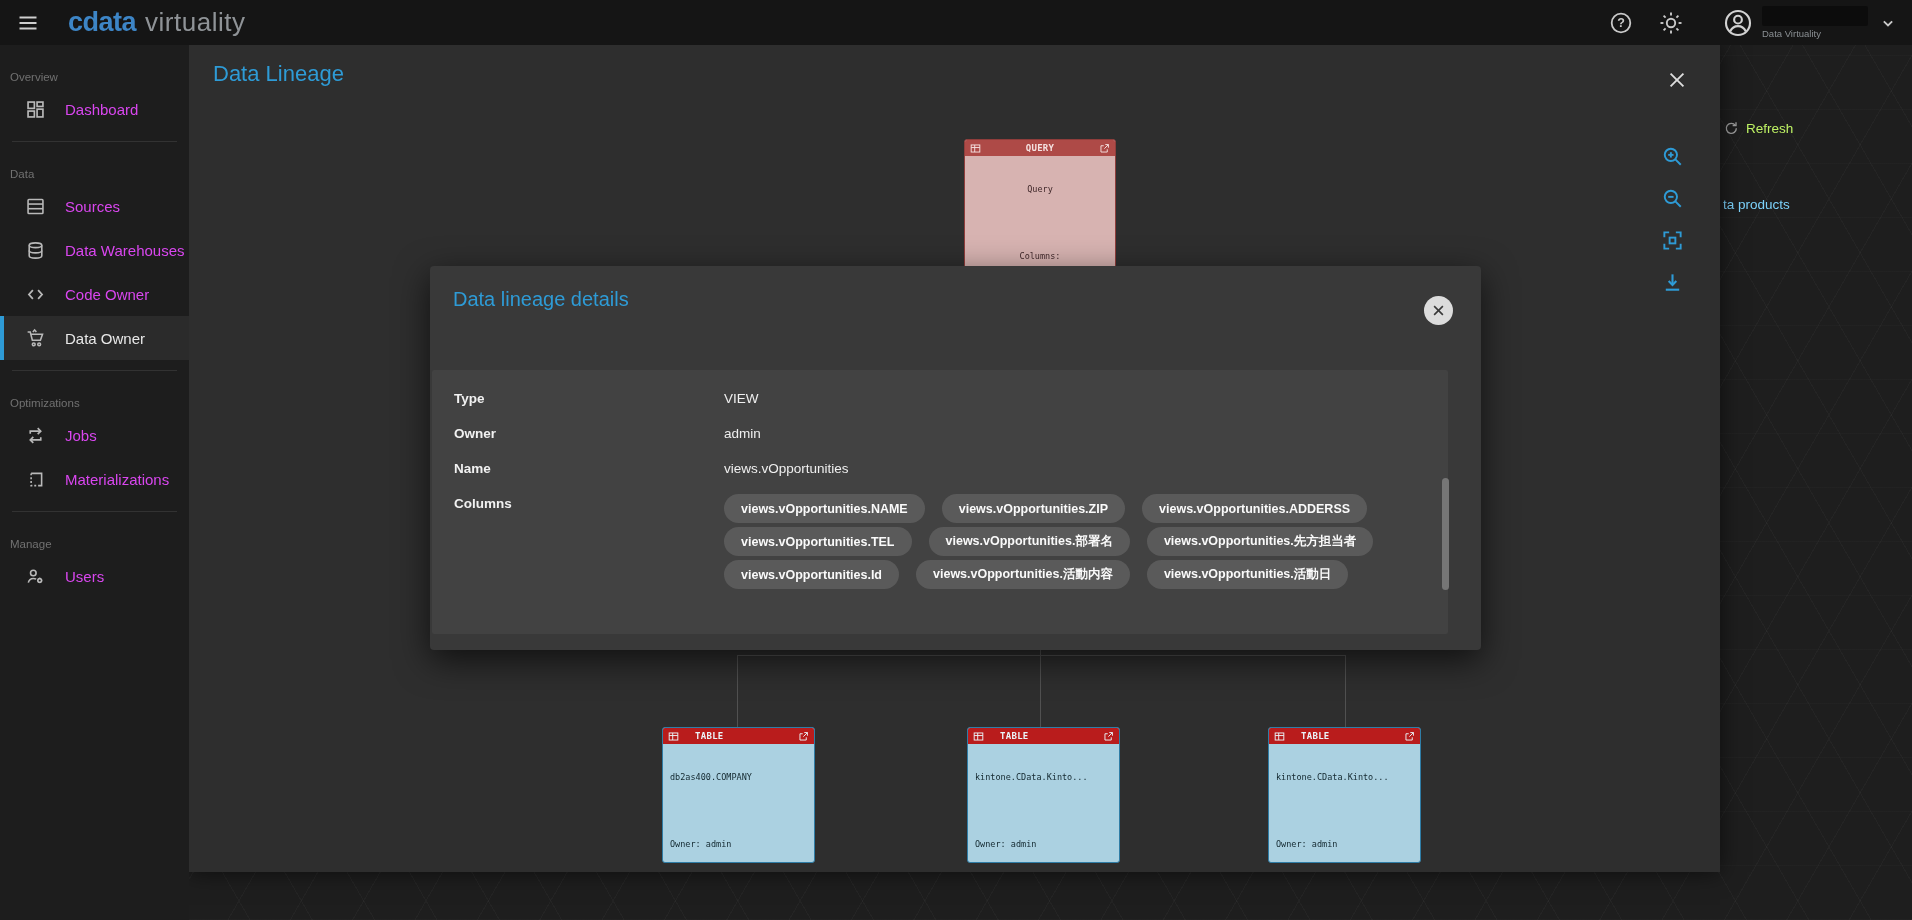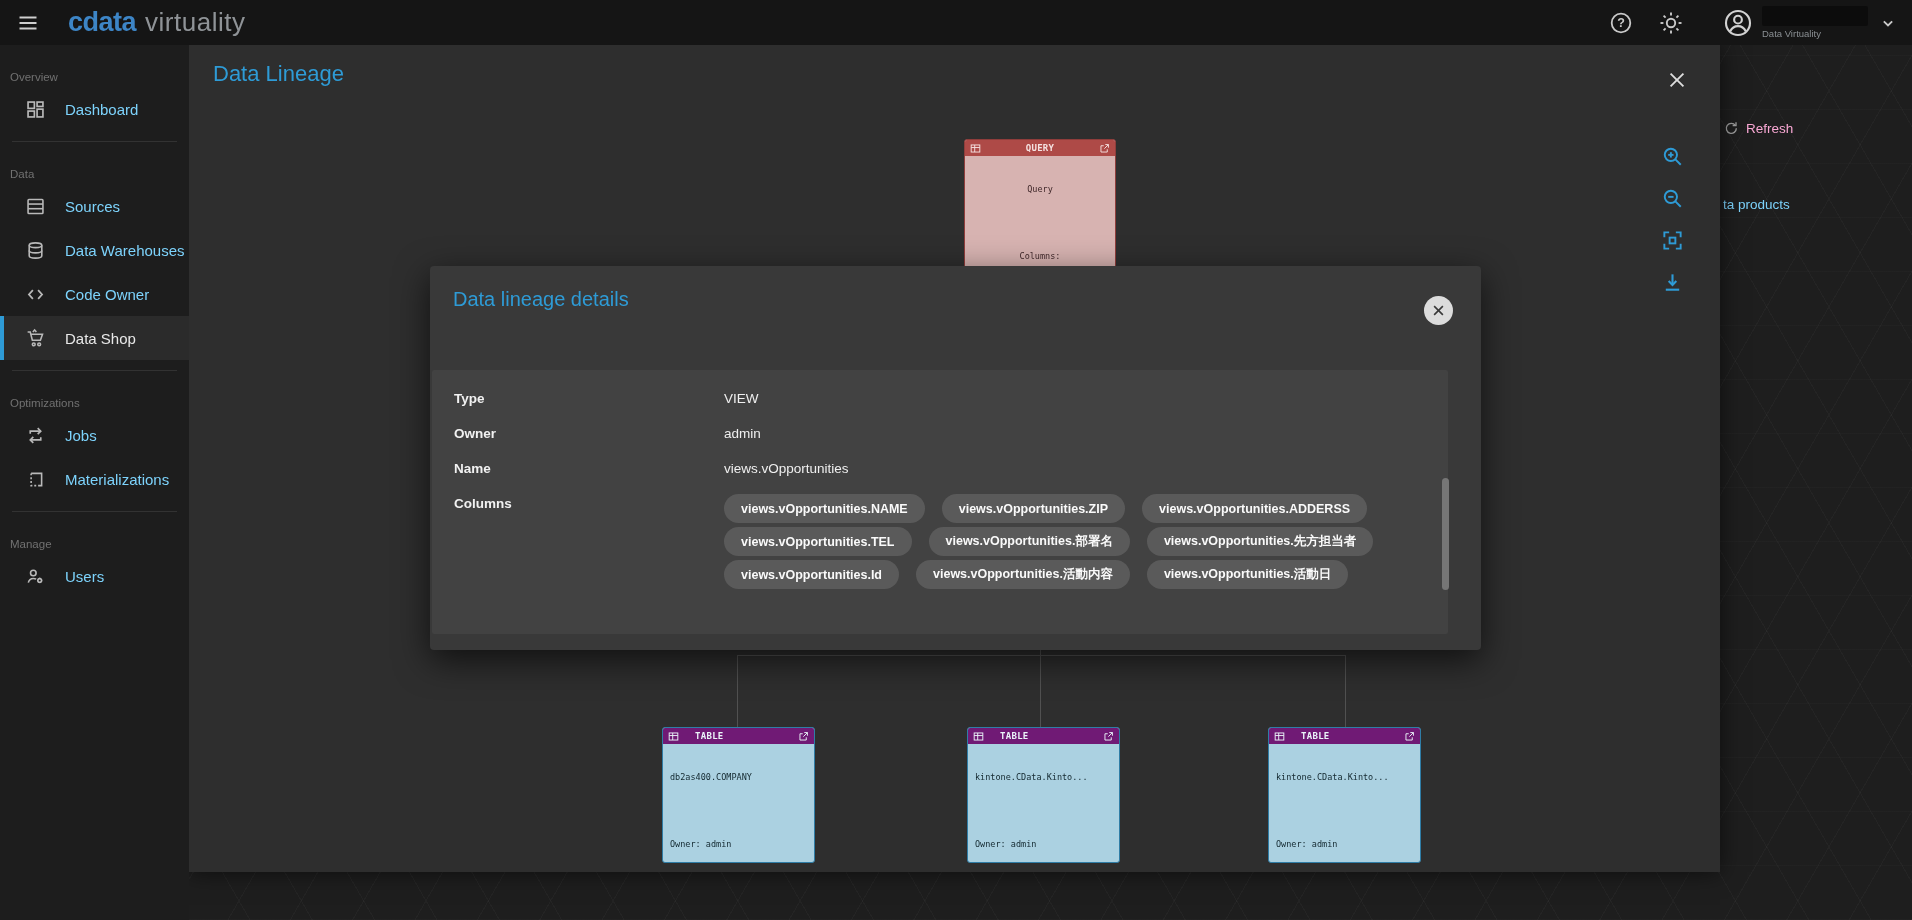--- a/index.html
+++ b/index.html
@@ -36,21 +36,21 @@
   .account { margin-left:9px; width:106px; display:flex; flex-direction:column; }
   .account-redacted { height:20px; border-radius:2px; background:#0c0c0c; }
   .account-label { margin-top:2px; font-size:9.5px; color:#8a8f93; }
   .chevron-btn { margin:0 14px 0 10px; width:20px; height:20px; color:#c9c9c9; }
 
   
   .sidebar { position:absolute; top:45px; left:0; bottom:0; width:189px; background:#1d1d1d; z-index:35; }
   .side-section-label { margin:26px 0 4px 10px; font-size:11.5px; color:#717171; }
   .side-item {
     height:44px; display:flex; align-items:center; padding-left:25px; gap:19px;
-    color:#7dd3fc; font-size:15px; cursor:pointer; position:relative;
+    color:#d946ef; font-size:15px; cursor:pointer; position:relative;
   }
   .side-item .s-icon { width:21px; height:21px; color:#b9b9b9; flex:none; }
   .side-item.active { background:#2b2b2b; color:#e8e8e8; }
   .side-item.active::before { content:""; position:absolute; left:0; top:0; bottom:0; width:4px; background:#2e9bd6; }
   .side-divider { height:1px; background:#323232; margin:10px 12px; }
 
   
   .overlay {
     position:absolute; left:189px; top:45px; width:1531px; height:827px;
     background:#2e2e2e; box-shadow:0 0 22px rgba(0,0,0,.6); z-index:10;
@@ -69,21 +69,21 @@
     font-family:"DejaVu Sans Mono", monospace; cursor:pointer;
   }
   .node-header { height:16px; display:flex; align-items:center; padding:0 5px; gap:4px; }
   .node-header .nh-title { flex:1; font-size:9px; font-weight:bold; letter-spacing:.3px; }
   .nh-icon { width:11px; height:11px; }
   .node-body { padding:5px 7px 6px; font-size:8.5px; line-height:11.5px; white-space:pre; }
   .node.query { left:775px; top:94px; width:152px; height:132px; border:1px solid #8f3d3b; background:#d7b3b1;text-align:center; }
   .node.query .node-header { background:#ae4a47; color:#f5e2e1; }
   .node.query .node-body { color:#40282a; }
   .node.table { width:153px; height:136px; border:1px solid #2f7da6; background:#abd1e1; }
-  .node.table .node-header { background:#701a75; color:#eaf4f9;gap:16px; }
+  .node.table .node-header { background:#b91c1c; color:#eaf4f9;gap:16px; }
   .node.table .node-body { color:#13282f; }
   .nb-gap { height:9px; }
 
   
   .modal {
     position:absolute; left:430px; top:266px; width:1051px; height:384px;
     background:#393939; border-radius:4px; box-shadow:0 10px 34px rgba(0,0,0,.65); z-index:20;
   }
   .modal-title { position:absolute; left:23px; top:22px; font-size:20px; color:#2e9bd6; }
   .modal-close {
@@ -102,21 +102,21 @@
   .chip {
     background:#5a5a5a; border-radius:15px; height:29px; padding:0 17px;
     display:flex; align-items:center; font-size:12.5px; font-weight:bold; color:#fafafa;
     white-space:nowrap; cursor:pointer;
   }
   .modal-scrollbar { position:absolute; left:1012px; top:212px; width:7px; height:112px; border-radius:4px; background:#767676; cursor:pointer; }
 
   
   .bgpage-refresh {
     position:absolute; left:1723px; top:120px; display:flex; align-items:center; gap:7px;
-    color:#f9a8d4; font-size:13.5px; cursor:pointer; z-index:5;
+    color:#bef264; font-size:13.5px; cursor:pointer; z-index:5;
   }
   .bgpage-refresh .r-icon { width:16px; height:16px; color:#9f9f9f; }
   .bgpage-partial { position:absolute; left:1723px; top:197px; color:#7dd3fc; font-size:13.5px; z-index:5; }
 </style>
 </head>
 <body>
 
 <div class="bg-pattern"></div>
 
 <div class="bgpage-refresh">
@@ -228,21 +228,21 @@
   </div>
   <div class="side-item active">
     <span class="s-icon">
       <svg viewBox="0 0 24 24" width="21" height="21" fill="none" stroke="currentColor" stroke-width="1.8">
         <path d="M3 4.5h3l2.4 9.5h9.2l2.4-6.8H7"></path>
         <circle cx="10" cy="18.7" r="1.6"></circle>
           <circle cx="16.2" cy="18.7" r="1.6"></circle>
         <path d="M9 4.5l2-2.2 2 2.2"></path>
       </svg>
     </span>
-    <span>Data Shop</span>
+    <span>Data Owner</span>
   </div>
   <div class="side-divider"></div>
 
   <div class="side-section-label">Optimizations</div>
   <div class="side-item">
     <span class="s-icon">
       <svg viewBox="0 0 24 24" width="21" height="21" fill="none" stroke="currentColor" stroke-width="1.9">
         <polyline points="14.5,3.5 18,7 14.5,10.5"></polyline>
           <path d="M18 7H6v3"></path>
         <polyline points="9.5,13.5 6,17 9.5,20.5"></polyline>

